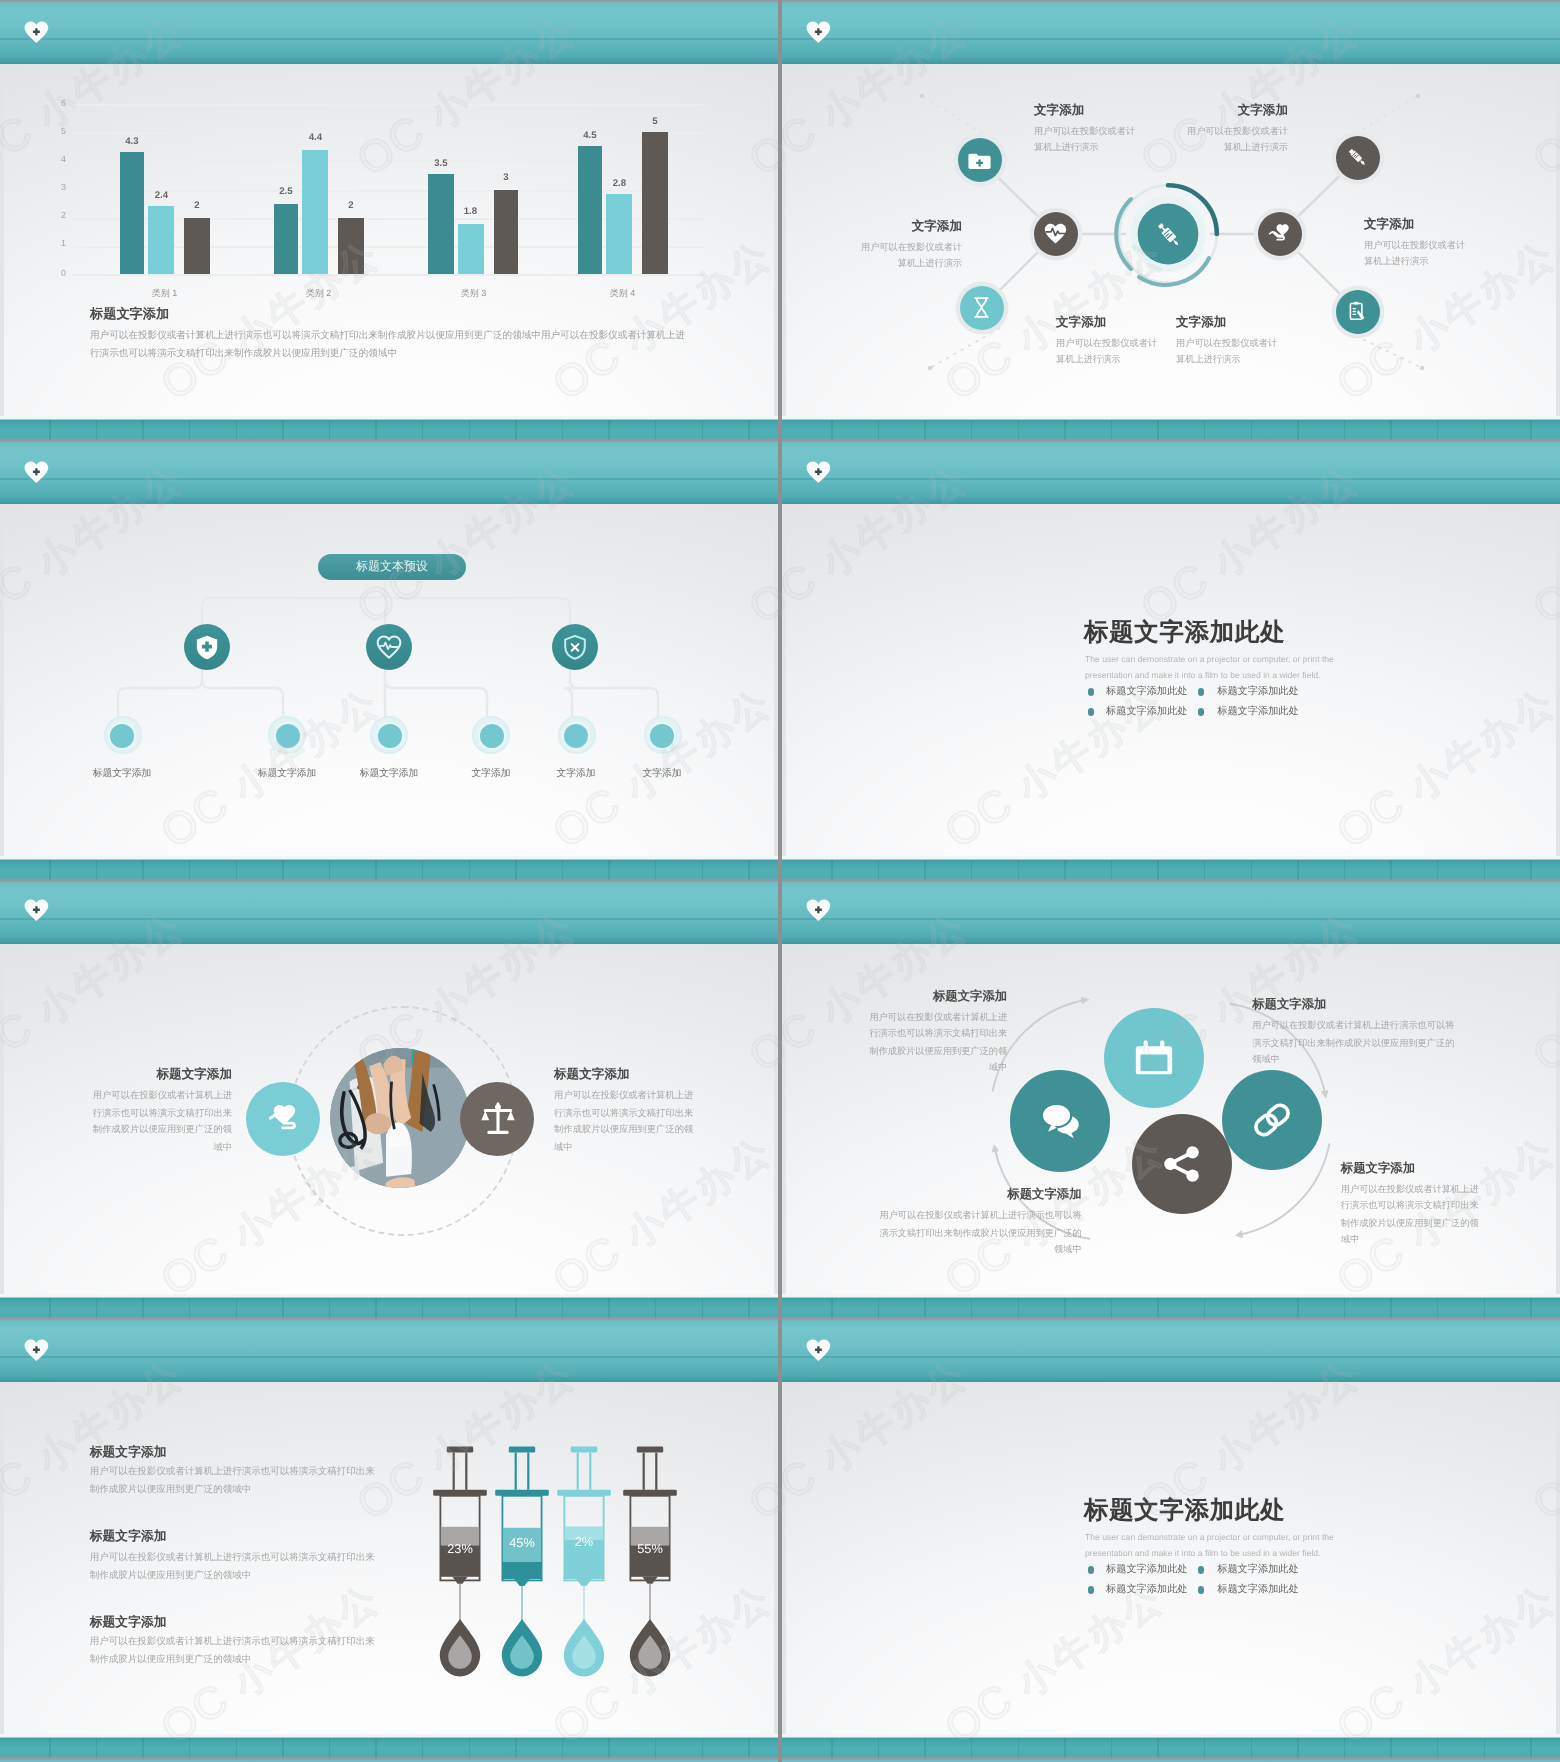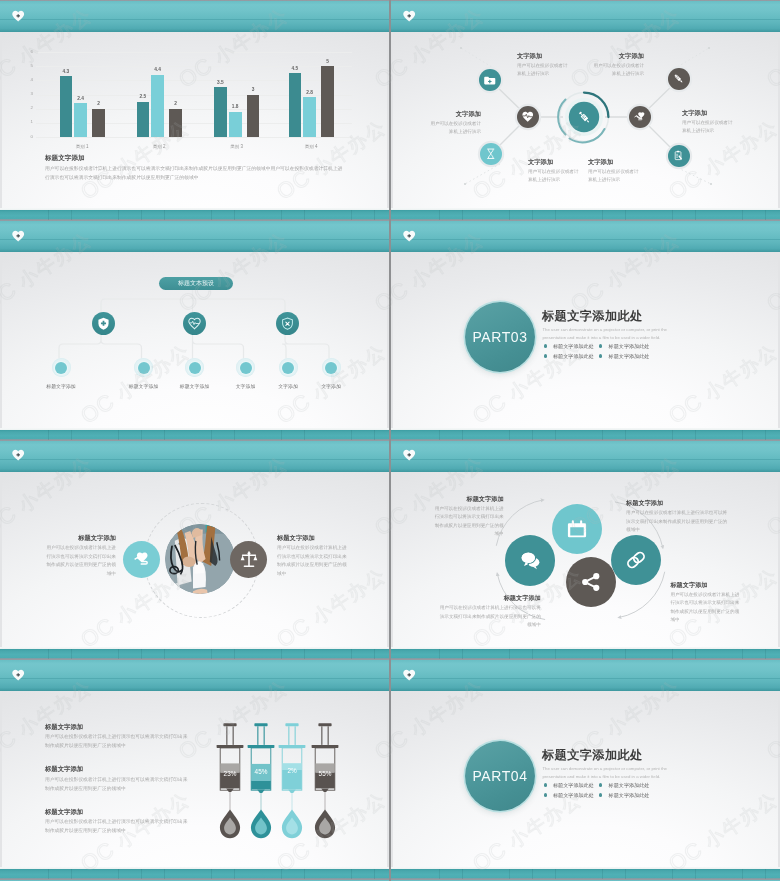--- a/index.html
+++ b/index.html
@@ -353,23 +353,20 @@
         <div class="tiles-sh"></div>
         <div class="hair" style="top:31px;background:rgba(48,140,146,.33)"></div>
       </div>
       <svg class="logo" viewBox="0 0 28 26">
         <path d="M14 25.2C11.6 22.6 0.6 14.8 0.6 8.0 0.6 4.0 3.9 0.9 7.8 0.9c2.7 0 5.0 1.6 6.2 3.9C15.2 2.5 17.5 0.9 20.2 0.9c3.9 0 7.2 3.1 7.2 7.1 0 6.8-11 14.6-13.4 17.2z" fill="#fdfdfd"></path>
         <path d="M12.7 8.6h2.6v2.6h2.6v2.6h-2.6v2.6h-2.6v-2.6H10.1v-2.6h2.6z" fill="#41484c"></path>
       </svg>
     </div>
     <div class="slide col-r s4" style="top:208px">
       <div class="stage">
-        <div class="partc">
-          <span>PART03</span>
-        </div>
         <div class="sect-title">标题文字添加此处</div>
         <div class="sect-sub">The user can demonstrate on a projector or computer, or print the presentation and make it into a film to be used in a wider field.</div>
         <div class="bul" style="left:160px;top:91px"><span>标题文字添加此处</span></div>
         <div class="bul" style="left:215.6px;top:91px"><span>标题文字添加此处</span></div>
         <div class="bul" style="left:160px;top:101.2px"><span>标题文字添加此处</span></div>
         <div class="bul" style="left:215.6px;top:101.2px"><span>标题文字添加此处</span></div>
       </div>
       <div class="band-top">
         <div class="tiles"></div>
         <div class="tiles-sh"></div>
@@ -598,23 +595,20 @@
         <div class="tiles-sh"></div>
         <div class="hair" style="top:31px;background:rgba(48,140,146,.33)"></div>
       </div>
       <svg class="logo" viewBox="0 0 28 26">
         <path d="M14 25.2C11.6 22.6 0.6 14.8 0.6 8.0 0.6 4.0 3.9 0.9 7.8 0.9c2.7 0 5.0 1.6 6.2 3.9C15.2 2.5 17.5 0.9 20.2 0.9c3.9 0 7.2 3.1 7.2 7.1 0 6.8-11 14.6-13.4 17.2z" fill="#fdfdfd"></path>
         <path d="M12.7 8.6h2.6v2.6h2.6v2.6h-2.6v2.6h-2.6v-2.6H10.1v-2.6h2.6z" fill="#41484c"></path>
       </svg>
     </div>
     <div class="slide col-r s8" style="top:647px">
       <div class="stage">
-        <div class="partc">
-          <span>PART04</span>
-        </div>
         <div class="sect-title">标题文字添加此处</div>
         <div class="sect-sub">The user can demonstrate on a projector or computer, or print the presentation and make it into a film to be used in a wider field.</div>
         <div class="bul" style="left:160px;top:91px"><span>标题文字添加此处</span></div>
         <div class="bul" style="left:215.6px;top:91px"><span>标题文字添加此处</span></div>
         <div class="bul" style="left:160px;top:101.2px"><span>标题文字添加此处</span></div>
         <div class="bul" style="left:215.6px;top:101.2px"><span>标题文字添加此处</span></div>
       </div>
       <div class="band-top">
         <div class="tiles"></div>
         <div class="tiles-sh"></div>

